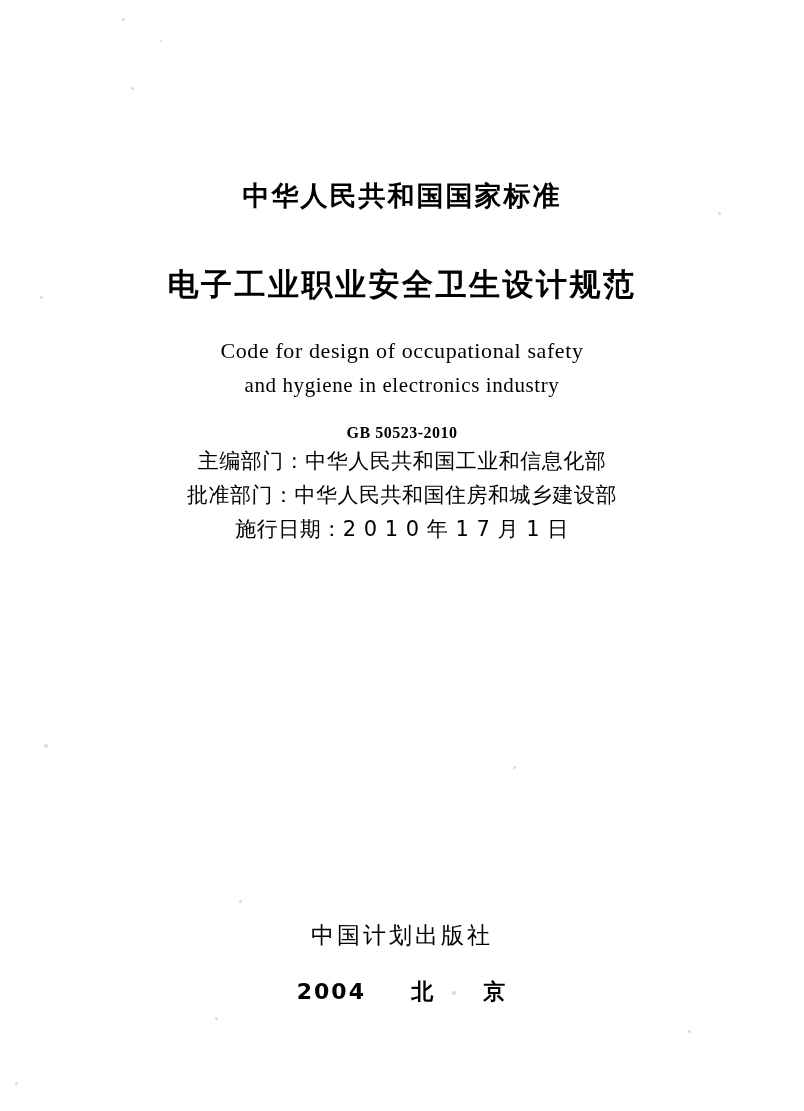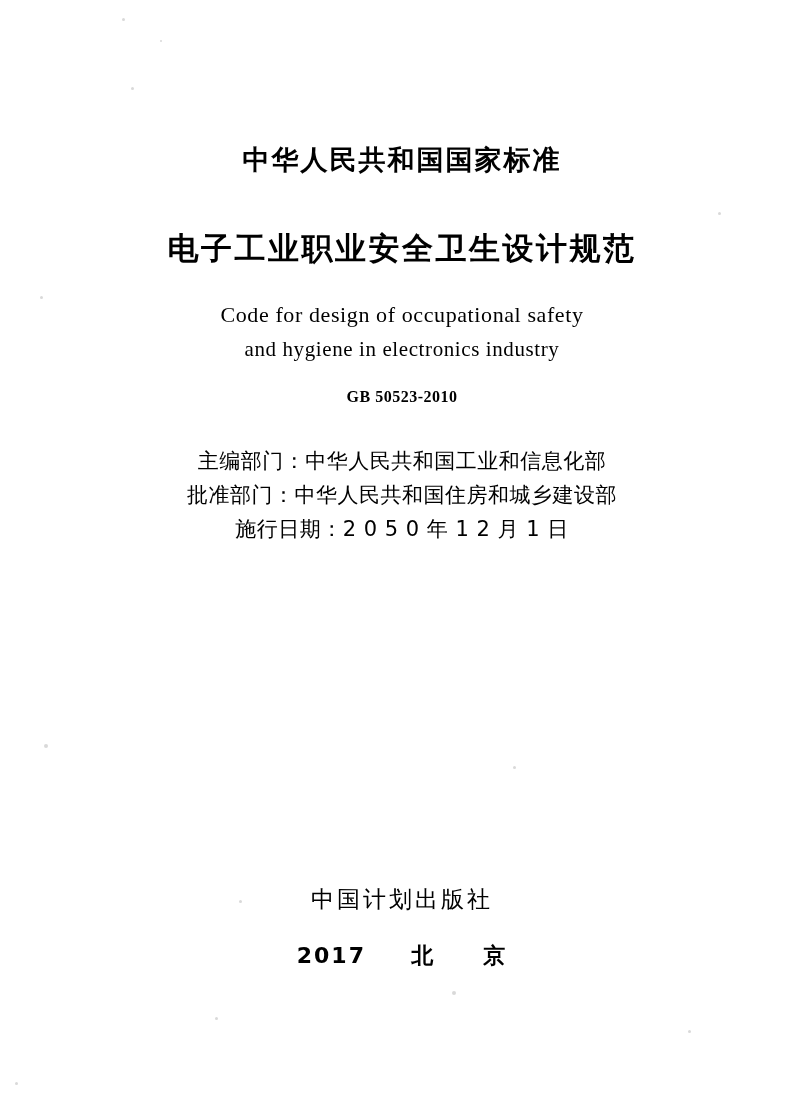--- a/index.html
+++ b/index.html
@@ -29,20 +29,21 @@
     inset: 0;
     padding: 0;
   }
 
   .block {
     position: absolute;
     left: 0;
     right: 0;
     text-align: center;
     white-space: nowrap;
+    margin-top: 36px;
   }
 
   
   .nat-std {
     top: 142px;
     font-family: "DejaVu Sans", sans-serif;
     font-weight: bold;
     font-size: 27px;
     letter-spacing: 2px;
   }
@@ -140,24 +141,24 @@
 
   <div class="block en-title-1">Code for design of occupational safety</div>
 
   <div class="block en-title-2">and hygiene in electronics industry</div>
 
   <div class="block std-code">GB 50523-2010</div>
 
   <div class="meta">
     <div class="meta-row">主编部门：中华人民共和国工业和信息化部</div>
     <div class="meta-row">批准部门：中华人民共和国住房和城乡建设部</div>
-    <div class="meta-row spaced">施行日期：2 0 5 0 年 1 2 月 1 日</div>
+    <div class="meta-row spaced">施行日期：2 0 1 0 年 1 7 月 1 日</div>
   </div>
 
   <div class="block publisher">中国计划出版社</div>
 
   <div class="block place-year">
-    <span>2017</span>
+    <span>2004</span>
     <span class="gap"></span>
     <span>北　　京</span>
   </div>
 
 </div>
 
 </body></html>

